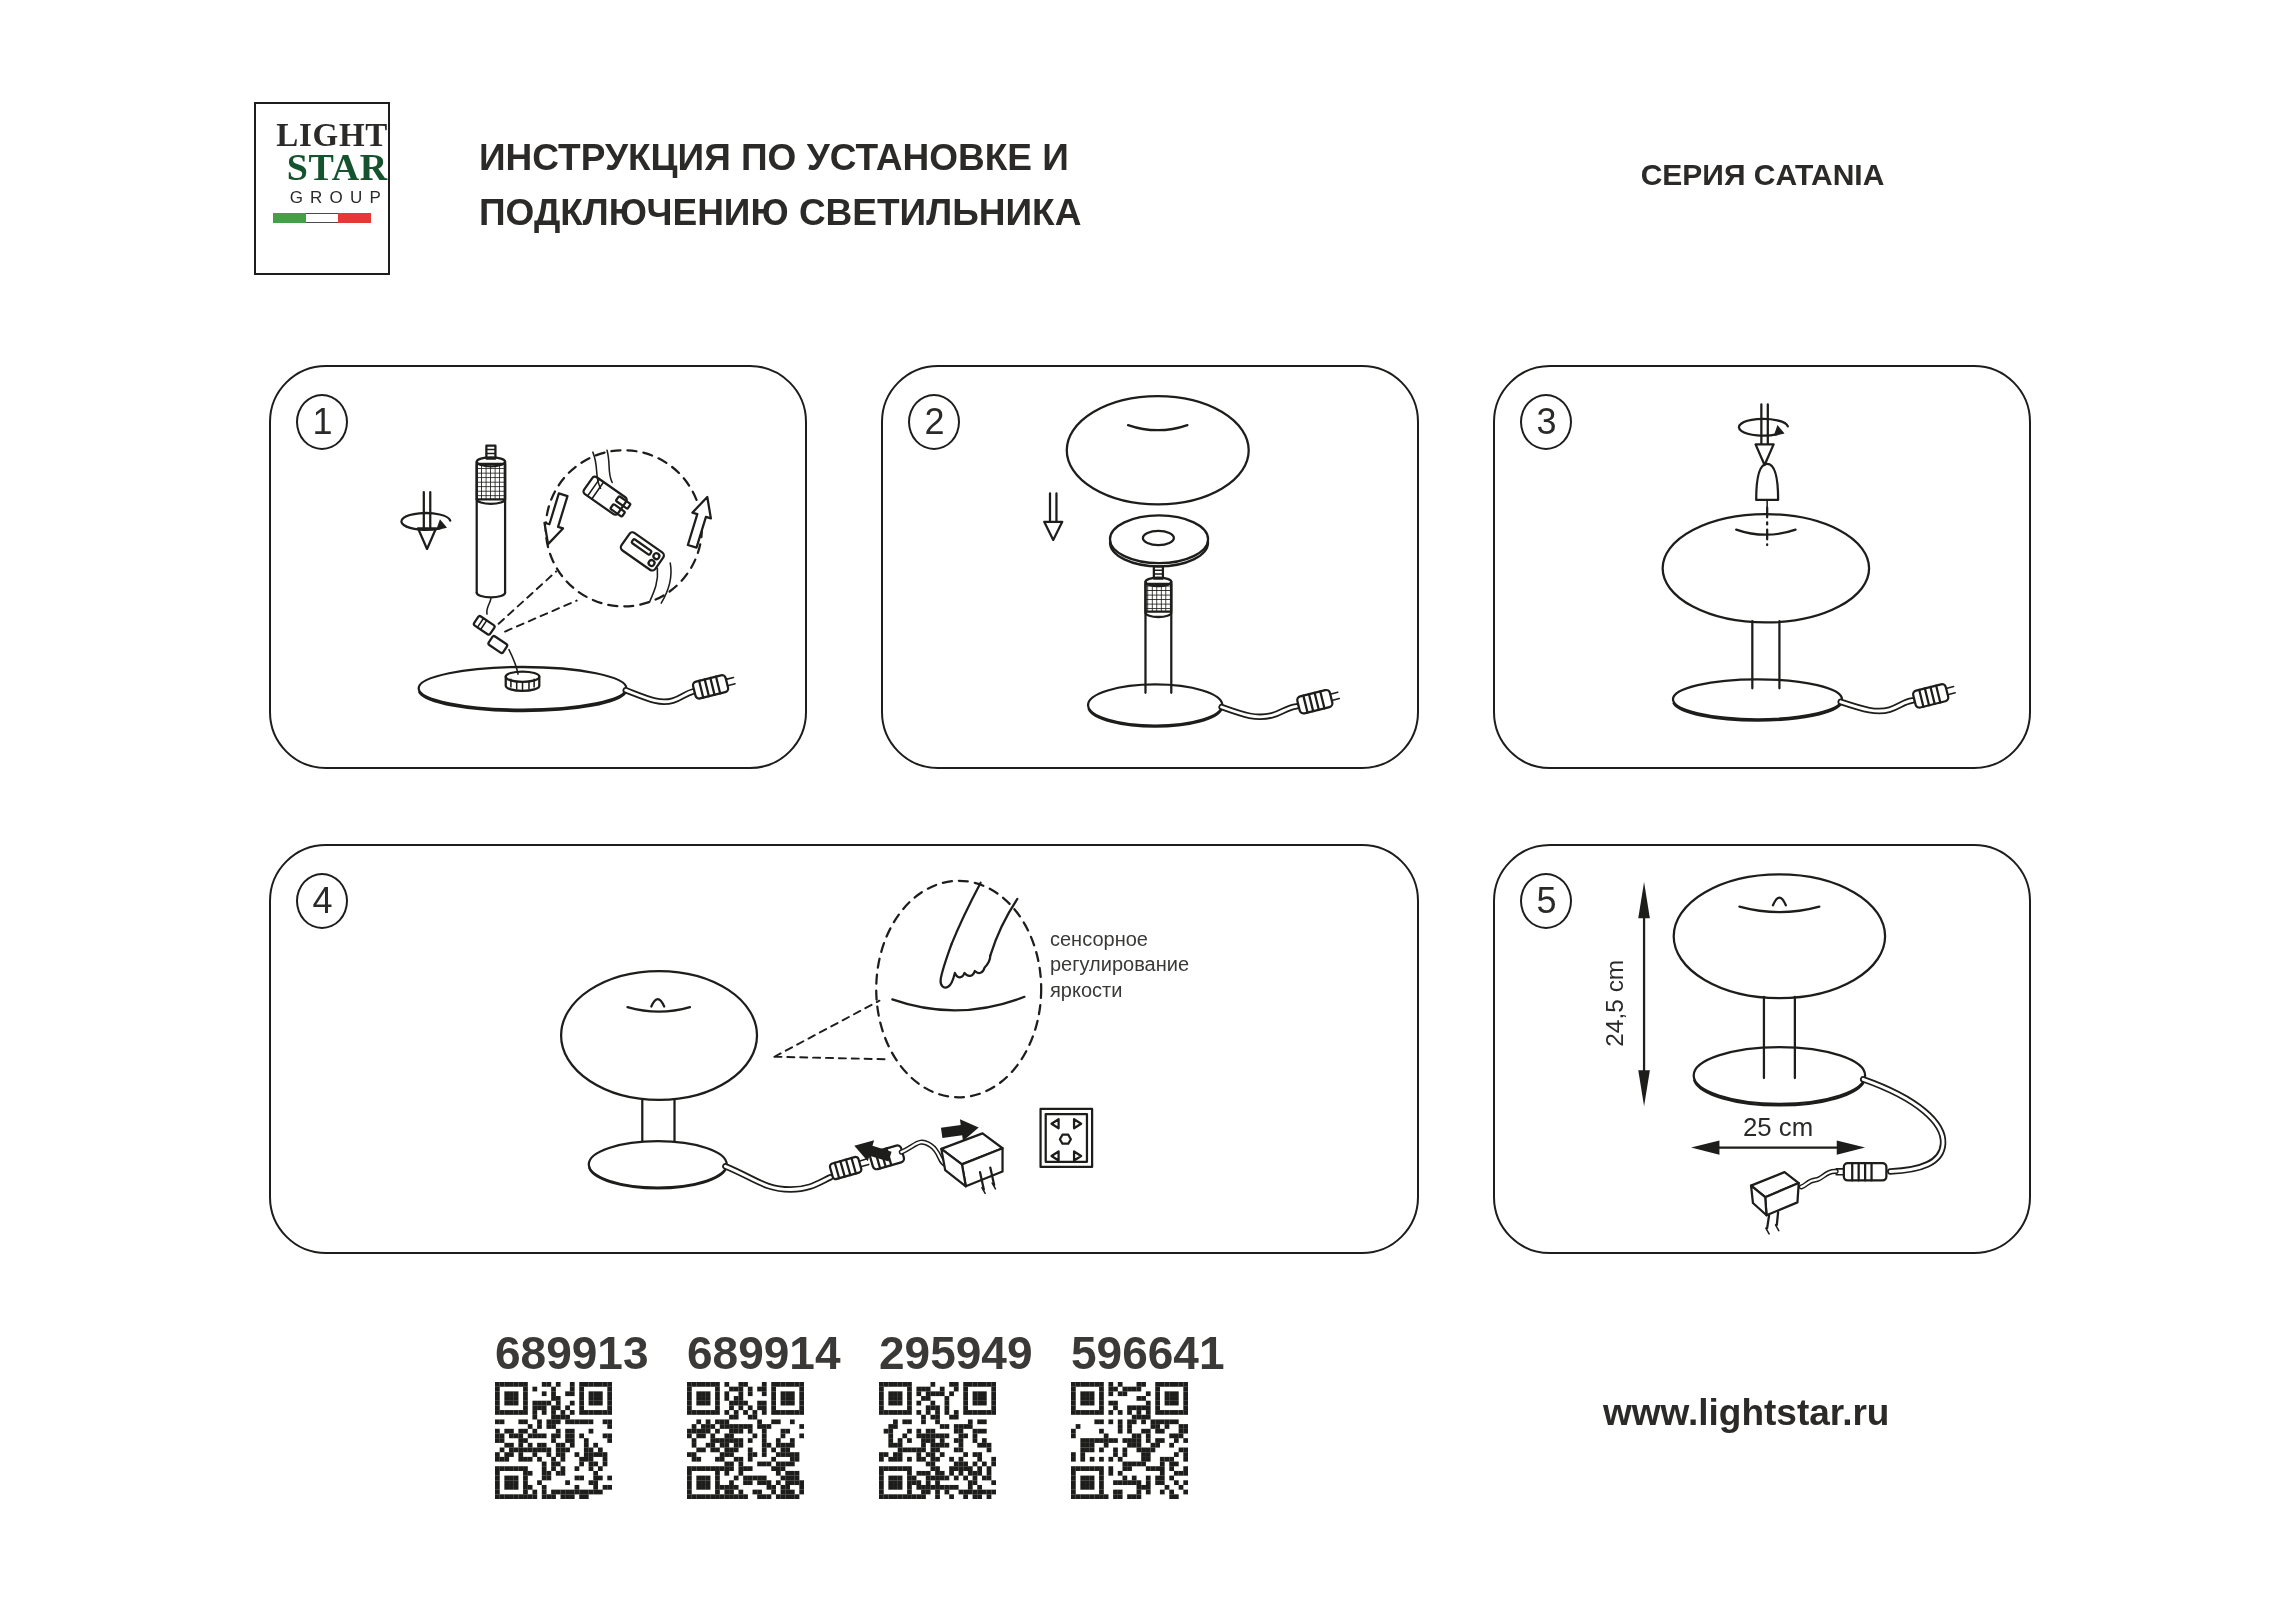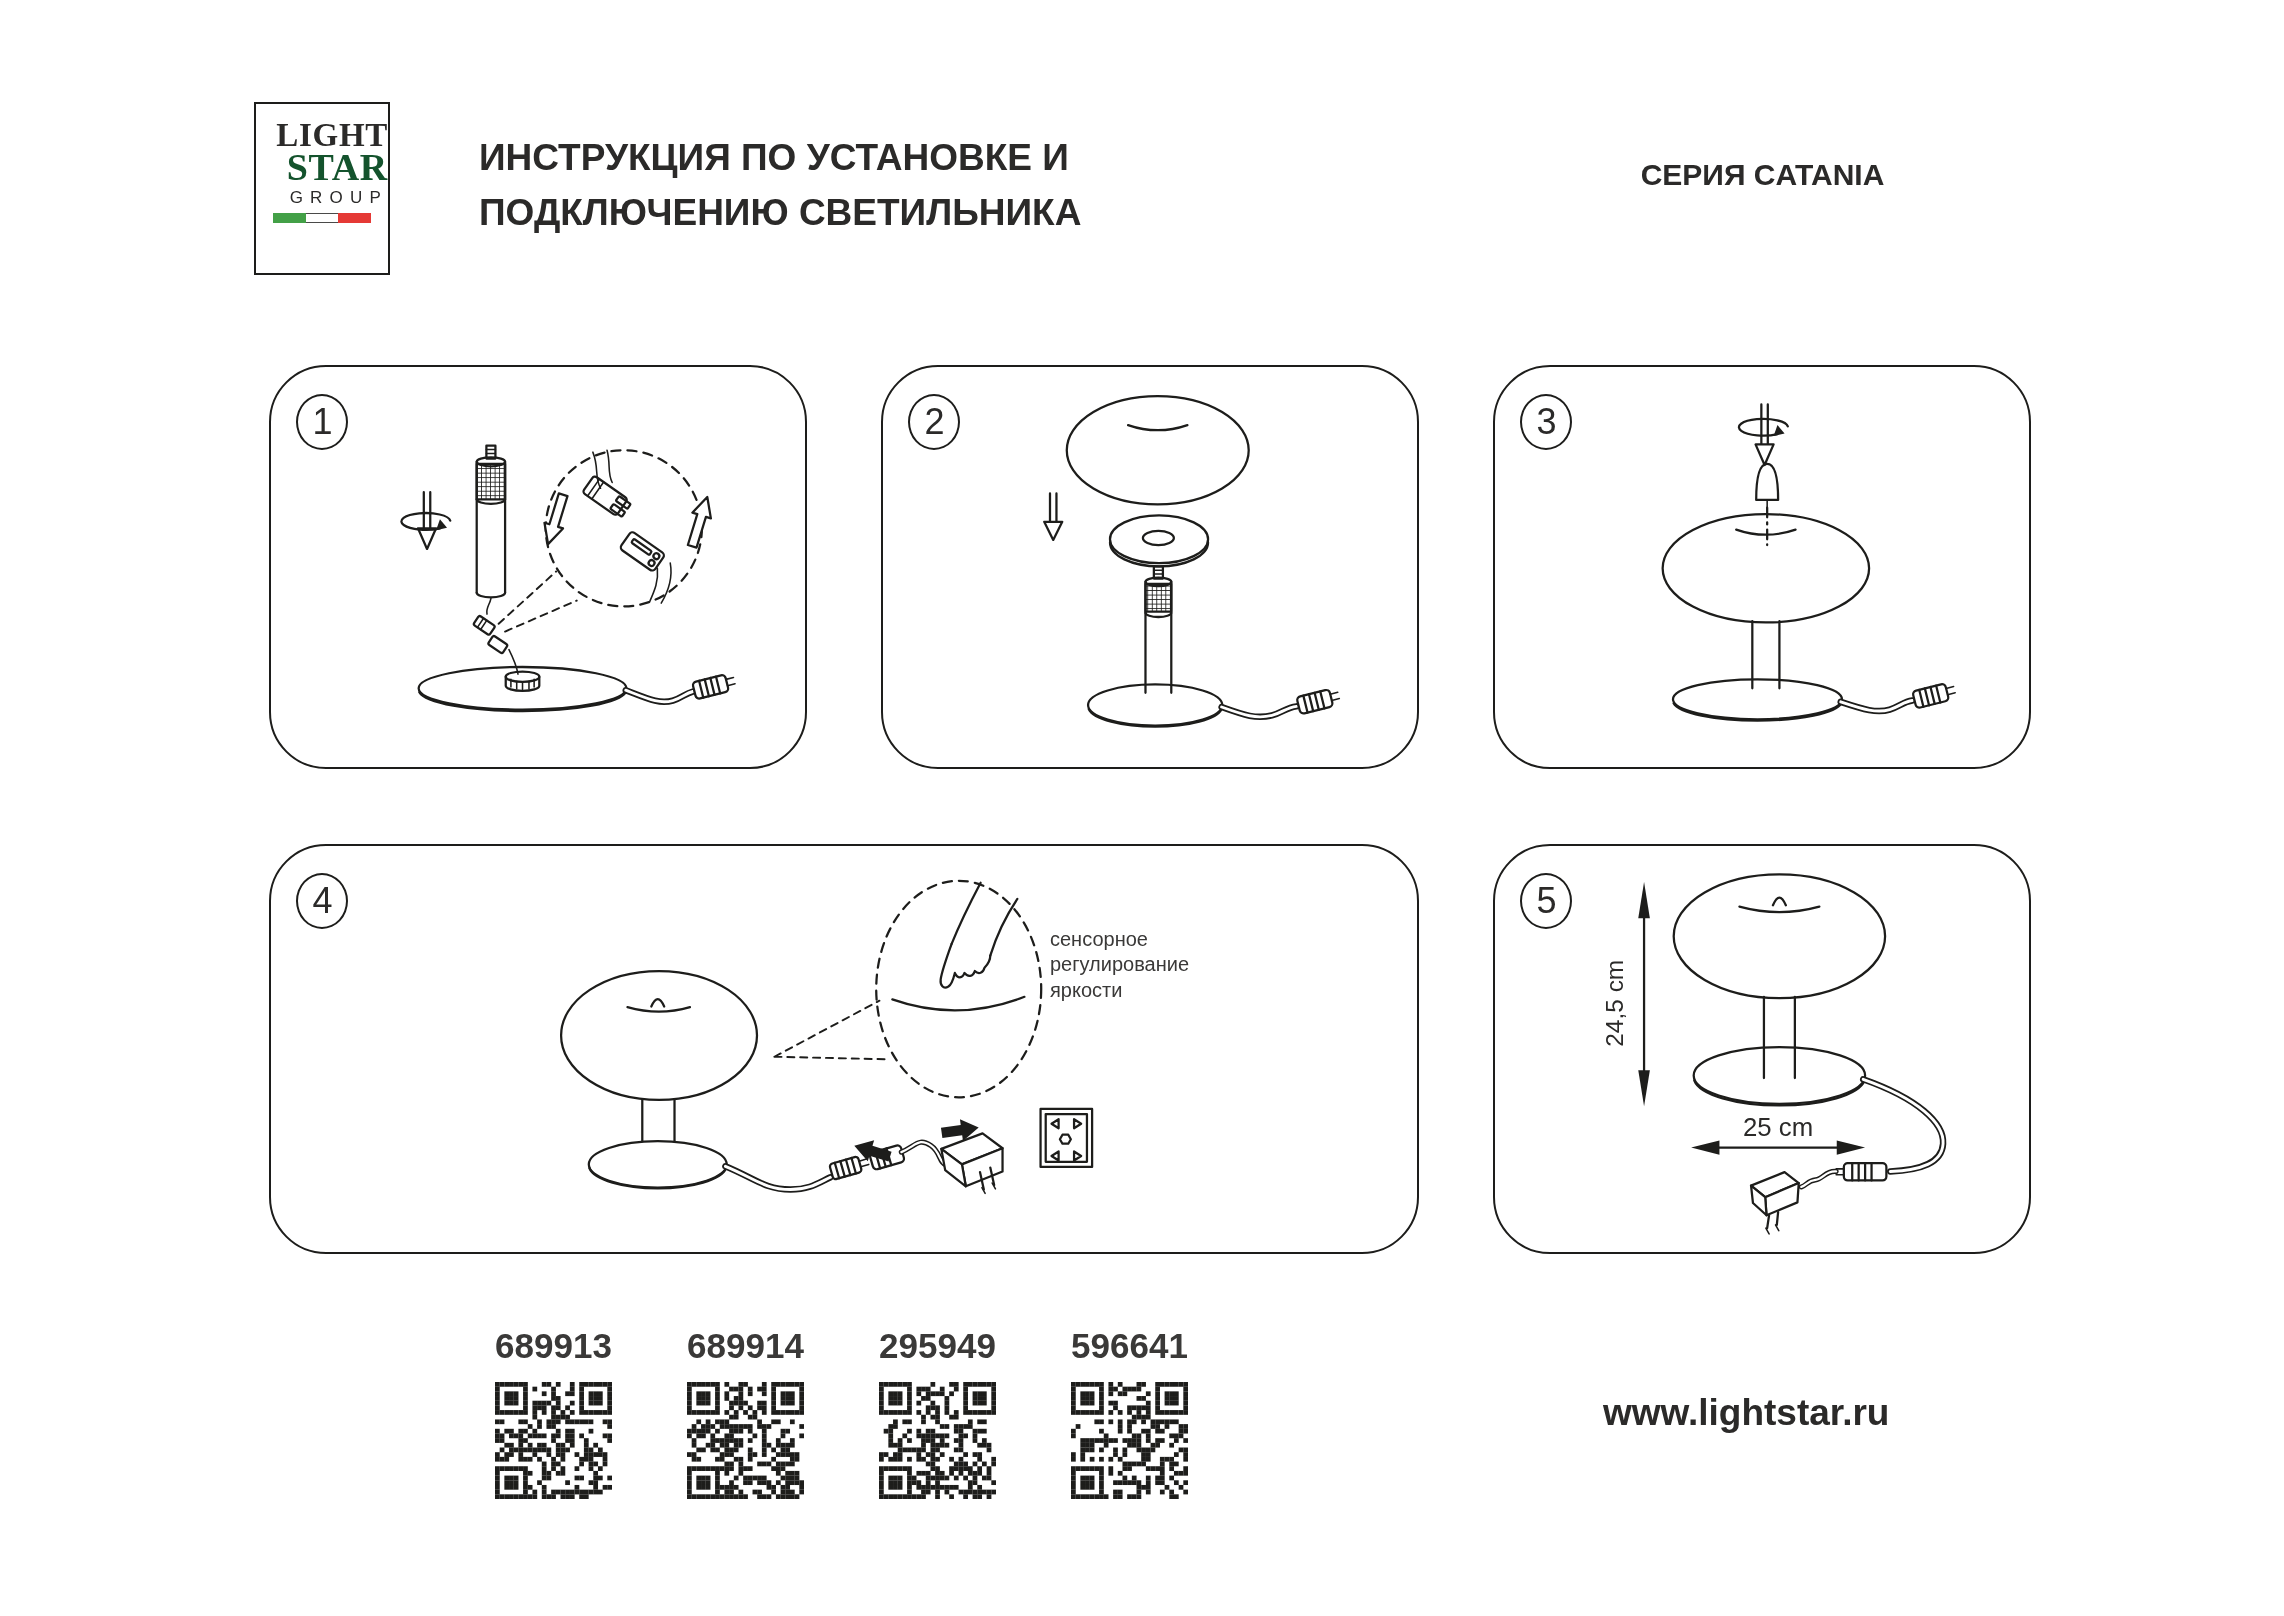--- a/index.html
+++ b/index.html
@@ -32,21 +32,21 @@
   .thin{stroke-width:2.4;}
   .fillk{fill:#1d1d1b;stroke:none;}
   .wh{fill:#fff;}
   .dash{stroke-dasharray:14 11;}
   .dash2{stroke-dasharray:11 9;stroke-width:3;}
   .cord{stroke:#1d1d1b;stroke-width:10;fill:none;stroke-linecap:round;}
   .cordw{stroke:#fff;stroke-width:4.5;fill:none;stroke-linecap:round;}
   .svgtxt{font-family:"Liberation Sans",sans-serif;fill:#2b2a29;stroke:none;}
   
   .artnum{position:absolute;top:1326px;width:117px;text-align:center;
-          font-size:35px;font-weight:700;color:#3a3938;}
+          font-size:46px;font-weight:700;color:#3a3938;}
   .qr{position:absolute;top:1382px;width:117px;height:117px;}
   .site{position:absolute;left:1603px;top:1392px;font-size:37px;font-weight:700;color:#2b2a29;}
 </style>
 </head>
 <body>
 
 <div id="canvas">
 
   <div class="logo">
     <div class="l1">LIGHT</div>

